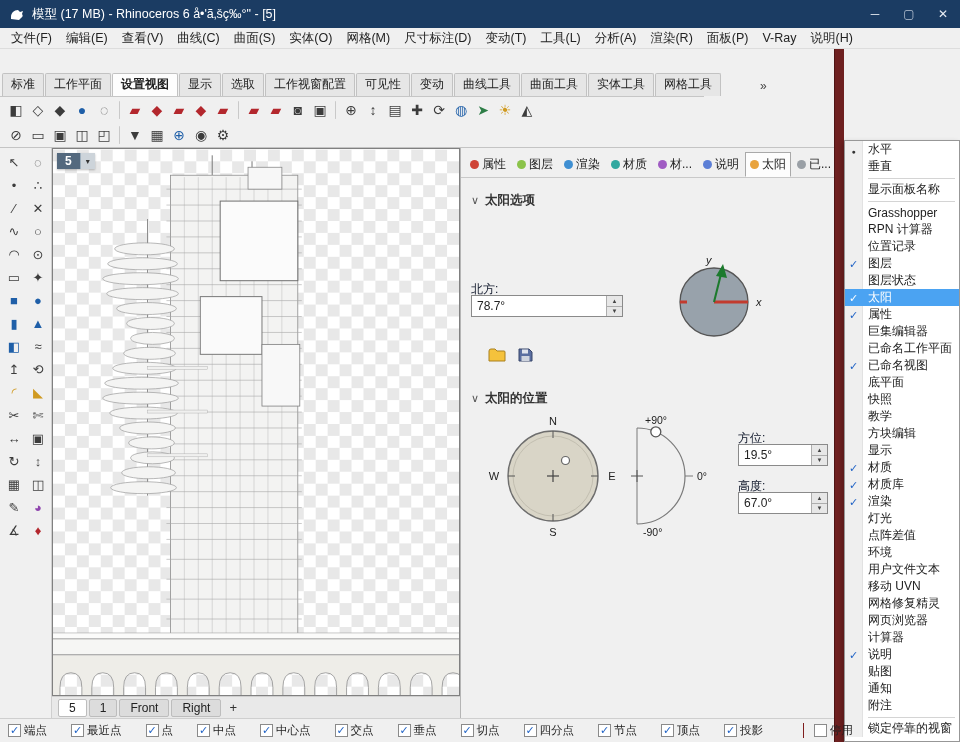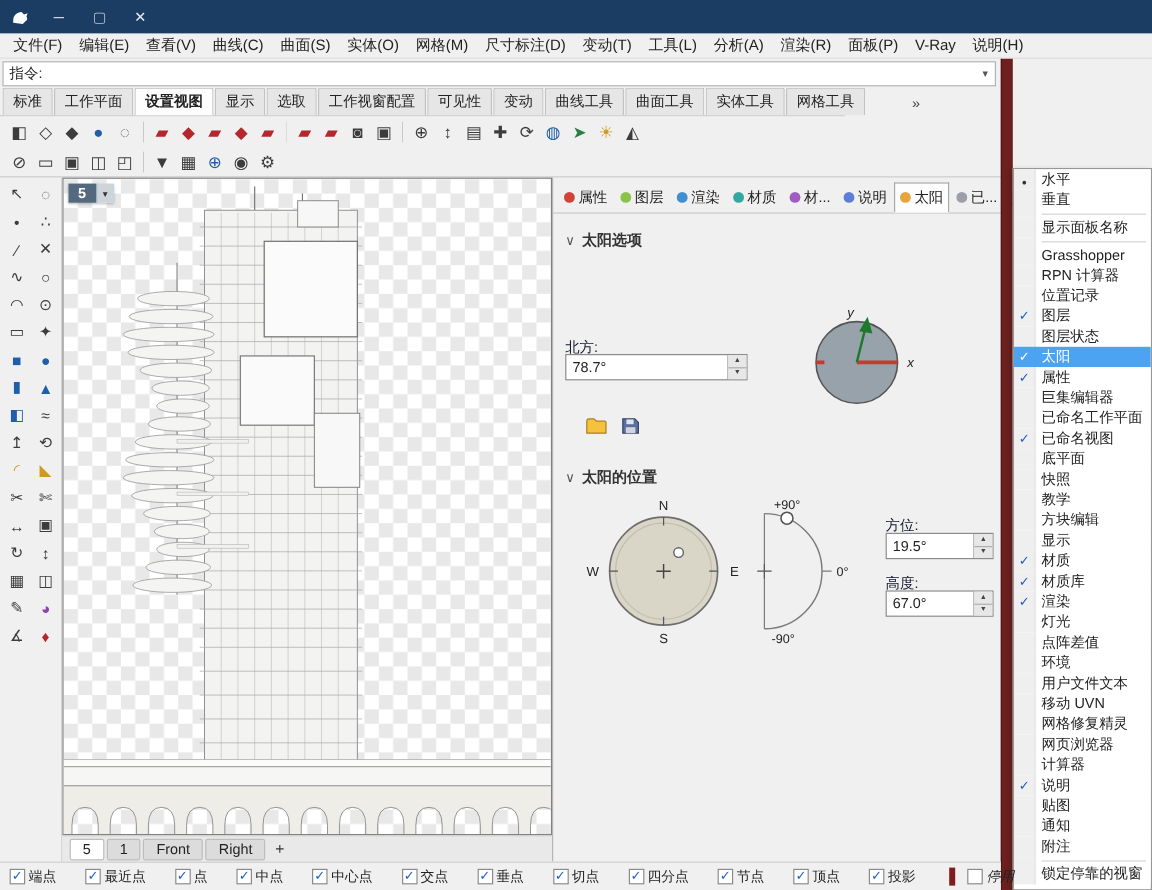--- a/index.html
+++ b/index.html
@@ -99,33 +99,34 @@
   .cm-label{flex:1;font-size:12px;padding-left:5px;white-space:nowrap;}
   .cm-row.sep{height:6px;}
   .cm-row.sep .cm-label{height:0;border-top:1px solid #d4d4d4;margin:0 4px 0 5px;padding:0;}
   .cm-row.highlighted,.cm-row.highlighted .cm-gutter{background:#4ba3f2;border-right-color:#4ba3f2;}
   .cm-row.highlighted .cm-label{color:#fff;}
   .cm-row.highlighted.checked .cm-mark::before{color:#fff;}
 
   
   .statusbar{position:absolute;left:0;top:718px;width:834px;height:24px;background:#f0f0f0;border-top:1px solid #cfcfcf;display:flex;align-items:center;gap:24px;padding-left:8px;box-sizing:border-box;}
   .st-item{display:flex;align-items:center;gap:3px;font-size:11.5px;white-space:nowrap;}
-  .st-item.divided{border-left:5px solid #7f1d1d;padding-left:10px;margin-left:4px;font-style:italic;}
+  .st-item.divided{border-left:1px solid #7f1d1d;padding-left:10px;margin-left:16px;}
 </style>
 </head>
 <body>
 
 <div class="app">
 
   <div class="titlebar">
     <span class="appicon">
       <svg width="16" height="16" viewBox="0 0 16 16">
           <path d="M2 11c0-4 3-7 7-7l2 2 3-1-1 3c1 1 1 3-1 4l-2 2-8-1z" fill="#ffffff"></path>
         </svg>
     </span>
+    <span class="title">模型 (17 MB) - Rhinoceros 6 å•'ã‚šç‰°" - [5]</span>
     <span class="wbtns">
       <span class="wbtn">─</span>
       <span class="wbtn max">▢</span>
       <span class="wbtn">✕</span>
     </span>
   </div>
 
   <div class="menubar">
 
   <span class="menu-item">文件(F)</span>
@@ -138,26 +139,20 @@
       <span class="menu-item">尺寸标注(D)</span>
       <span class="menu-item">变动(T)</span>
       <span class="menu-item">工具(L)</span>
       <span class="menu-item">分析(A)</span>
       <span class="menu-item">渲染(R)</span>
       <span class="menu-item">面板(P)</span>
       <span class="menu-item">V-Ray</span>
       <span class="menu-item">说明(H)</span>
     </div>
 
-  <div class="cmdarea">
-    <div class="cmdbox">
-      <span>指令:</span>
-      <span class="cmd-dd"></span>
-    </div>
-  </div>
 
   <div class="tabstrip">
 
   <span class="ttab">标准</span>
       <span class="ttab">工作平面</span>
       <span class="ttab active">设置视图</span>
       <span class="ttab">显示</span>
       <span class="ttab">选取</span>
       <span class="ttab">工作视窗配置</span>
       <span class="ttab">可见性</span>

